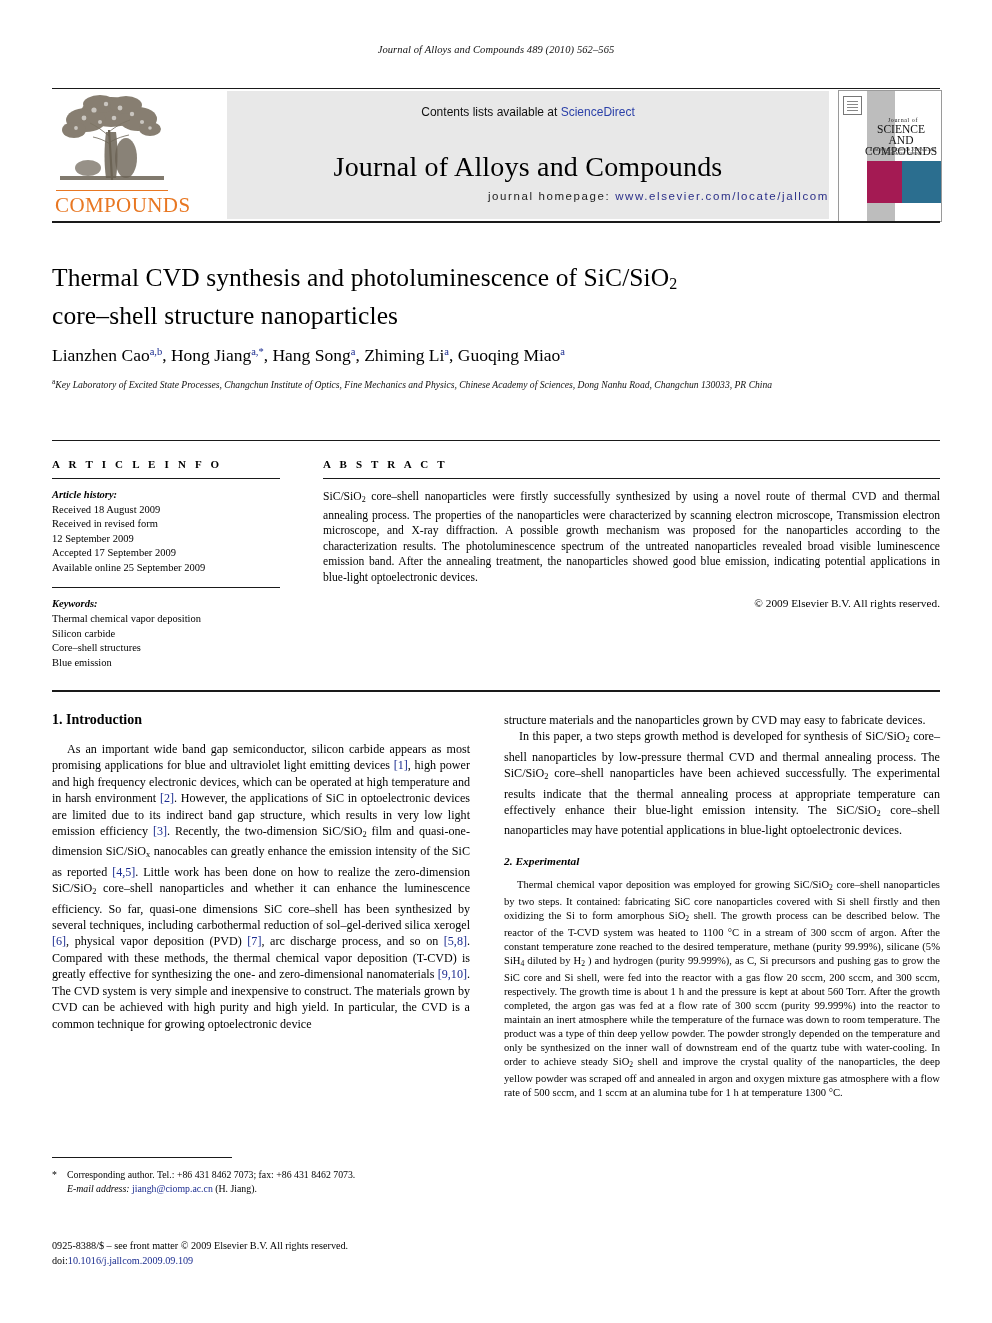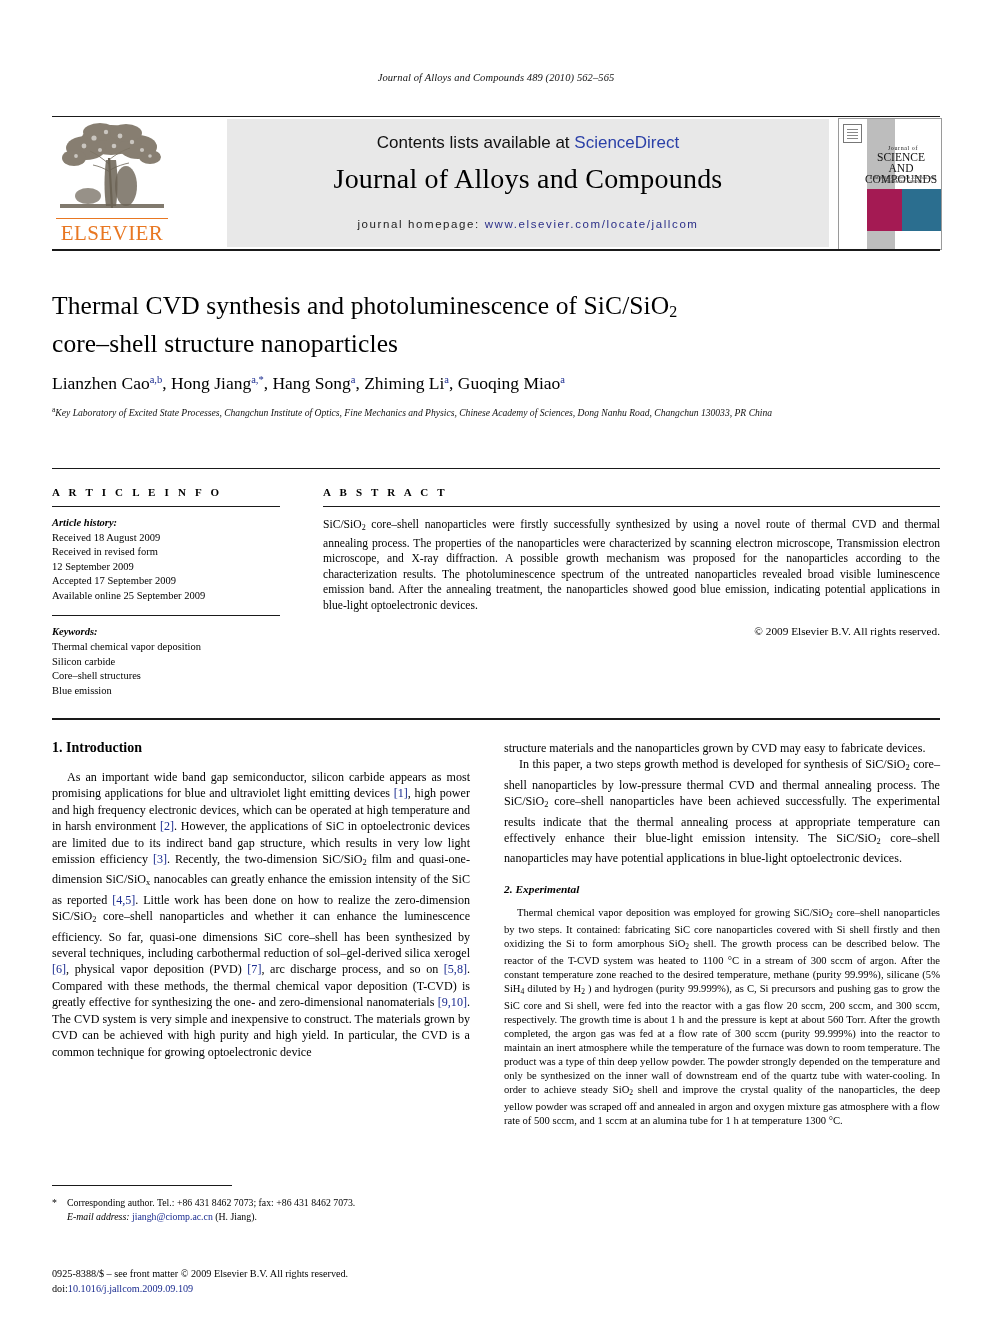--- a/index.html
+++ b/index.html
@@ -14,21 +14,20 @@
     color: #000000;
     position: relative;
     overflow: hidden;
   }
   .page {
     position: absolute;
     left: 0; top: 0;
     width: 992px;
     height: 1162px;
     background: #fff;
-    margin-top: 28px;
   }
 
   
   .running-head {
     position: absolute;
     left: 0; top: 44px;
     width: 992px;
     text-align: center;
     font-size: 10.5px;
     font-style: italic;
@@ -73,39 +72,39 @@
     position: absolute;
     left: 175px; top: 3px;
     width: 602px; height: 128px;
     background: #e8e8e8;
   }
   .contents-line {
     position: absolute;
     left: 0; top: 14px; width: 602px;
     text-align: center;
     font-family: "Liberation Sans", sans-serif;
-    font-size: 17px;
+    font-size: 12px;
     color: #111;
   }
   .contents-line .sd-link {
     color: #2b40a8;
   }
   .journal-title {
     position: absolute;
-    left: 0; top: 44px; width: 602px;
+    left: 0; top: 60px; width: 602px;
     text-align: center;
     font-family: "Liberation Serif", serif;
     font-size: 28px;
     color: #000;
     letter-spacing: .2px;
   }
   .homepage-line {
     position: absolute;
     left: 0; top: 99px; width: 602px;
-    text-align: center;
+    text-align: right;
     font-family: "Liberation Sans", sans-serif;
     font-size: 11.5px;
     letter-spacing: 1.6px;
     color: #222;
   }
   .homepage-line .hp-url { color: #2b2f88; }
 
   .cover-thumb {
     position: absolute;
     left: 786px; top: 2px;
@@ -311,21 +310,21 @@
             <circle cx="96" cy="36" r="1.8"></circle>
         </g>
         <g fill="#6b6355">
           <path d="M52 40 C50 56 50 72 52 86 L62 86 C64 72 64 56 62 40 Z" opacity="0.85"></path>
           <ellipse cx="72" cy="66" rx="11" ry="20" opacity="0.8"></ellipse>
           <ellipse cx="34" cy="76" rx="13" ry="8" opacity="0.7"></ellipse>
           <rect x="6" y="84" width="104" height="4" opacity="0.85"></rect>
         </g>
       </svg>
       <div class="elsevier-underline"></div>
-      <div class="elsevier-word">ELSEVIER</div>
+      <div class="elsevier-word">COMPOUNDS</div>
     </div>
 
     <div class="journal-band">
       <div class="contents-line"><span>Contents lists available at </span><span class="sd-link">ScienceDirect</span></div>
       <div class="journal-title">Journal of Alloys and Compounds</div>
       <div class="homepage-line"><span>journal homepage:</span> <span class="hp-url">www.elsevier.com/locate/jallcom</span></div>
     </div>
 
     <div class="cover-thumb">
       <div class="cv-grayL"></div>

